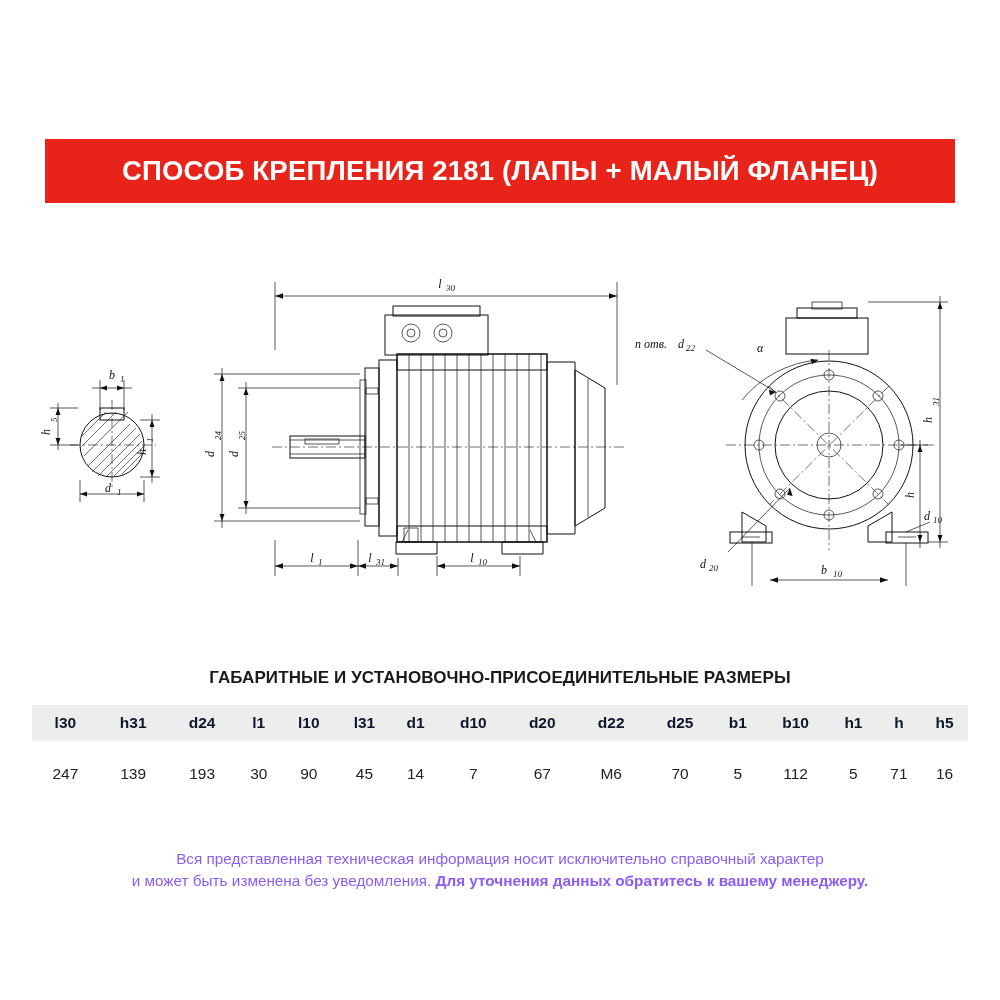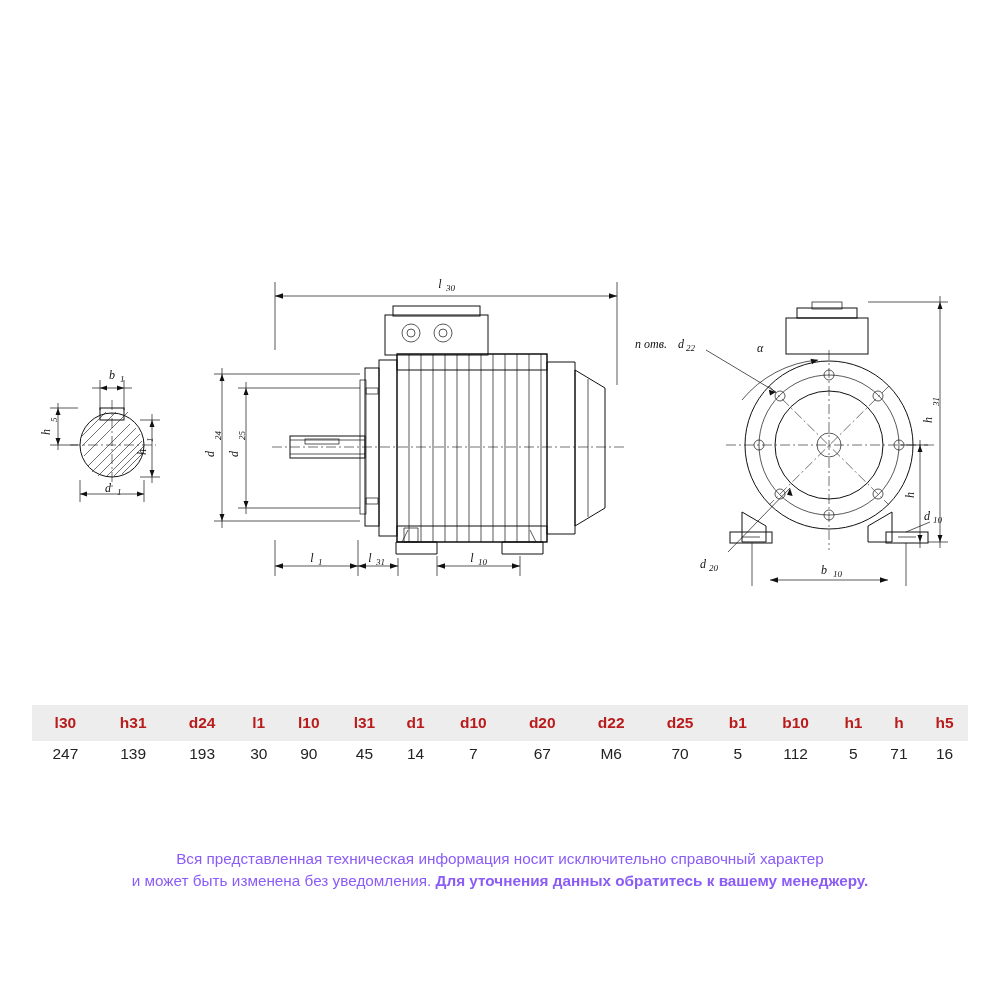--- a/index.html
+++ b/index.html
@@ -28,26 +28,26 @@
   
   .table-title{
     position:absolute;left:0;top:668px;width:1000px;text-align:center;
     font-size:17px;font-weight:bold;letter-spacing:0.1px;
   }
   .dim-table{
     position:absolute;left:32px;top:705px;width:936px;
     border-collapse:collapse;
   }
   .dim-table th{
-    background:#ededed;color:#b91c1c;font-size:15.5px;font-weight:bold;
+    background:#ededed;color:#0f172a;font-size:15.5px;font-weight:bold;
     padding:9px 0 9px 0;text-align:center;border:none;
   }
   .dim-table td{
     background:#ffffff;color:#222;font-size:15.5px;
-    padding:4px 0 9px 0;text-align:center;border:none;
+    padding:24px 0 9px 0;text-align:center;border:none;
   }
 
   
   .footnote{
     position:absolute;left:100px;top:848px;width:800px;text-align:center;
     font-size:15.3px;line-height:1.45;color:#8b5cf6;
   }
   .footnote b{font-weight:bold;text-align:center;}
 
   svg text{font-family:"Liberation Serif", serif;}
@@ -57,20 +57,23 @@
   .ln-thin{stroke:#111;stroke-width:0.7;fill:none;}
   .dim{stroke:#111;stroke-width:0.7;fill:none;}
   .cl{stroke:#111;stroke-width:0.6;fill:none;stroke-dasharray:10 3 2 3;}
   .hatch{fill:none;stroke:#111;stroke-width:0.6;}
 </style>
 </head>
 <body>
 
 <div class="page">
 
+  <div class="banner">
+    <div class="banner-title">СПОСОБ КРЕПЛЕНИЯ 2181 (ЛАПЫ + МАЛЫЙ ФЛАНЕЦ)</div>
+  </div>
 
   <div class="drawing">
   <svg width="1000" height="400" viewBox="0 0 1000 400" xmlns="http://www.w3.org/2000/svg">
 
     <g>
       <circle cx="112" cy="205" r="32" class="ln"></circle>
 
       <rect x="100" y="168" width="24" height="12" class="ln" fill="#fff"></rect>
 
       <g class="hatch">
@@ -295,20 +298,21 @@
       <line x1="770" y1="340" x2="888" y2="340" class="dim"></line>
       <path d="M752,340 l8,-2.8 v5.6 z" fill="#111" transform="translate(18,0)"></path>
       <path d="M906,340 l-8,-2.8 v5.6 z" fill="#111" transform="translate(-18,0)"></path>
       <text x="824" y="334" class="lbl" text-anchor="middle">b</text>
       <text x="833" y="337" class="lbl-s">10</text>
     </g>
 
   </svg>
   </div>
 
+  <div class="table-title">ГАБАРИТНЫЕ И УСТАНОВОЧНО-ПРИСОЕДИНИТЕЛЬНЫЕ РАЗМЕРЫ</div>
 
   <table class="dim-table">
     <thead>
       <tr>
         <th>l30</th>
         <th>h31</th>
         <th>d24</th>
         <th>l1</th>
         <th>l10</th>
         <th>l31</th>

